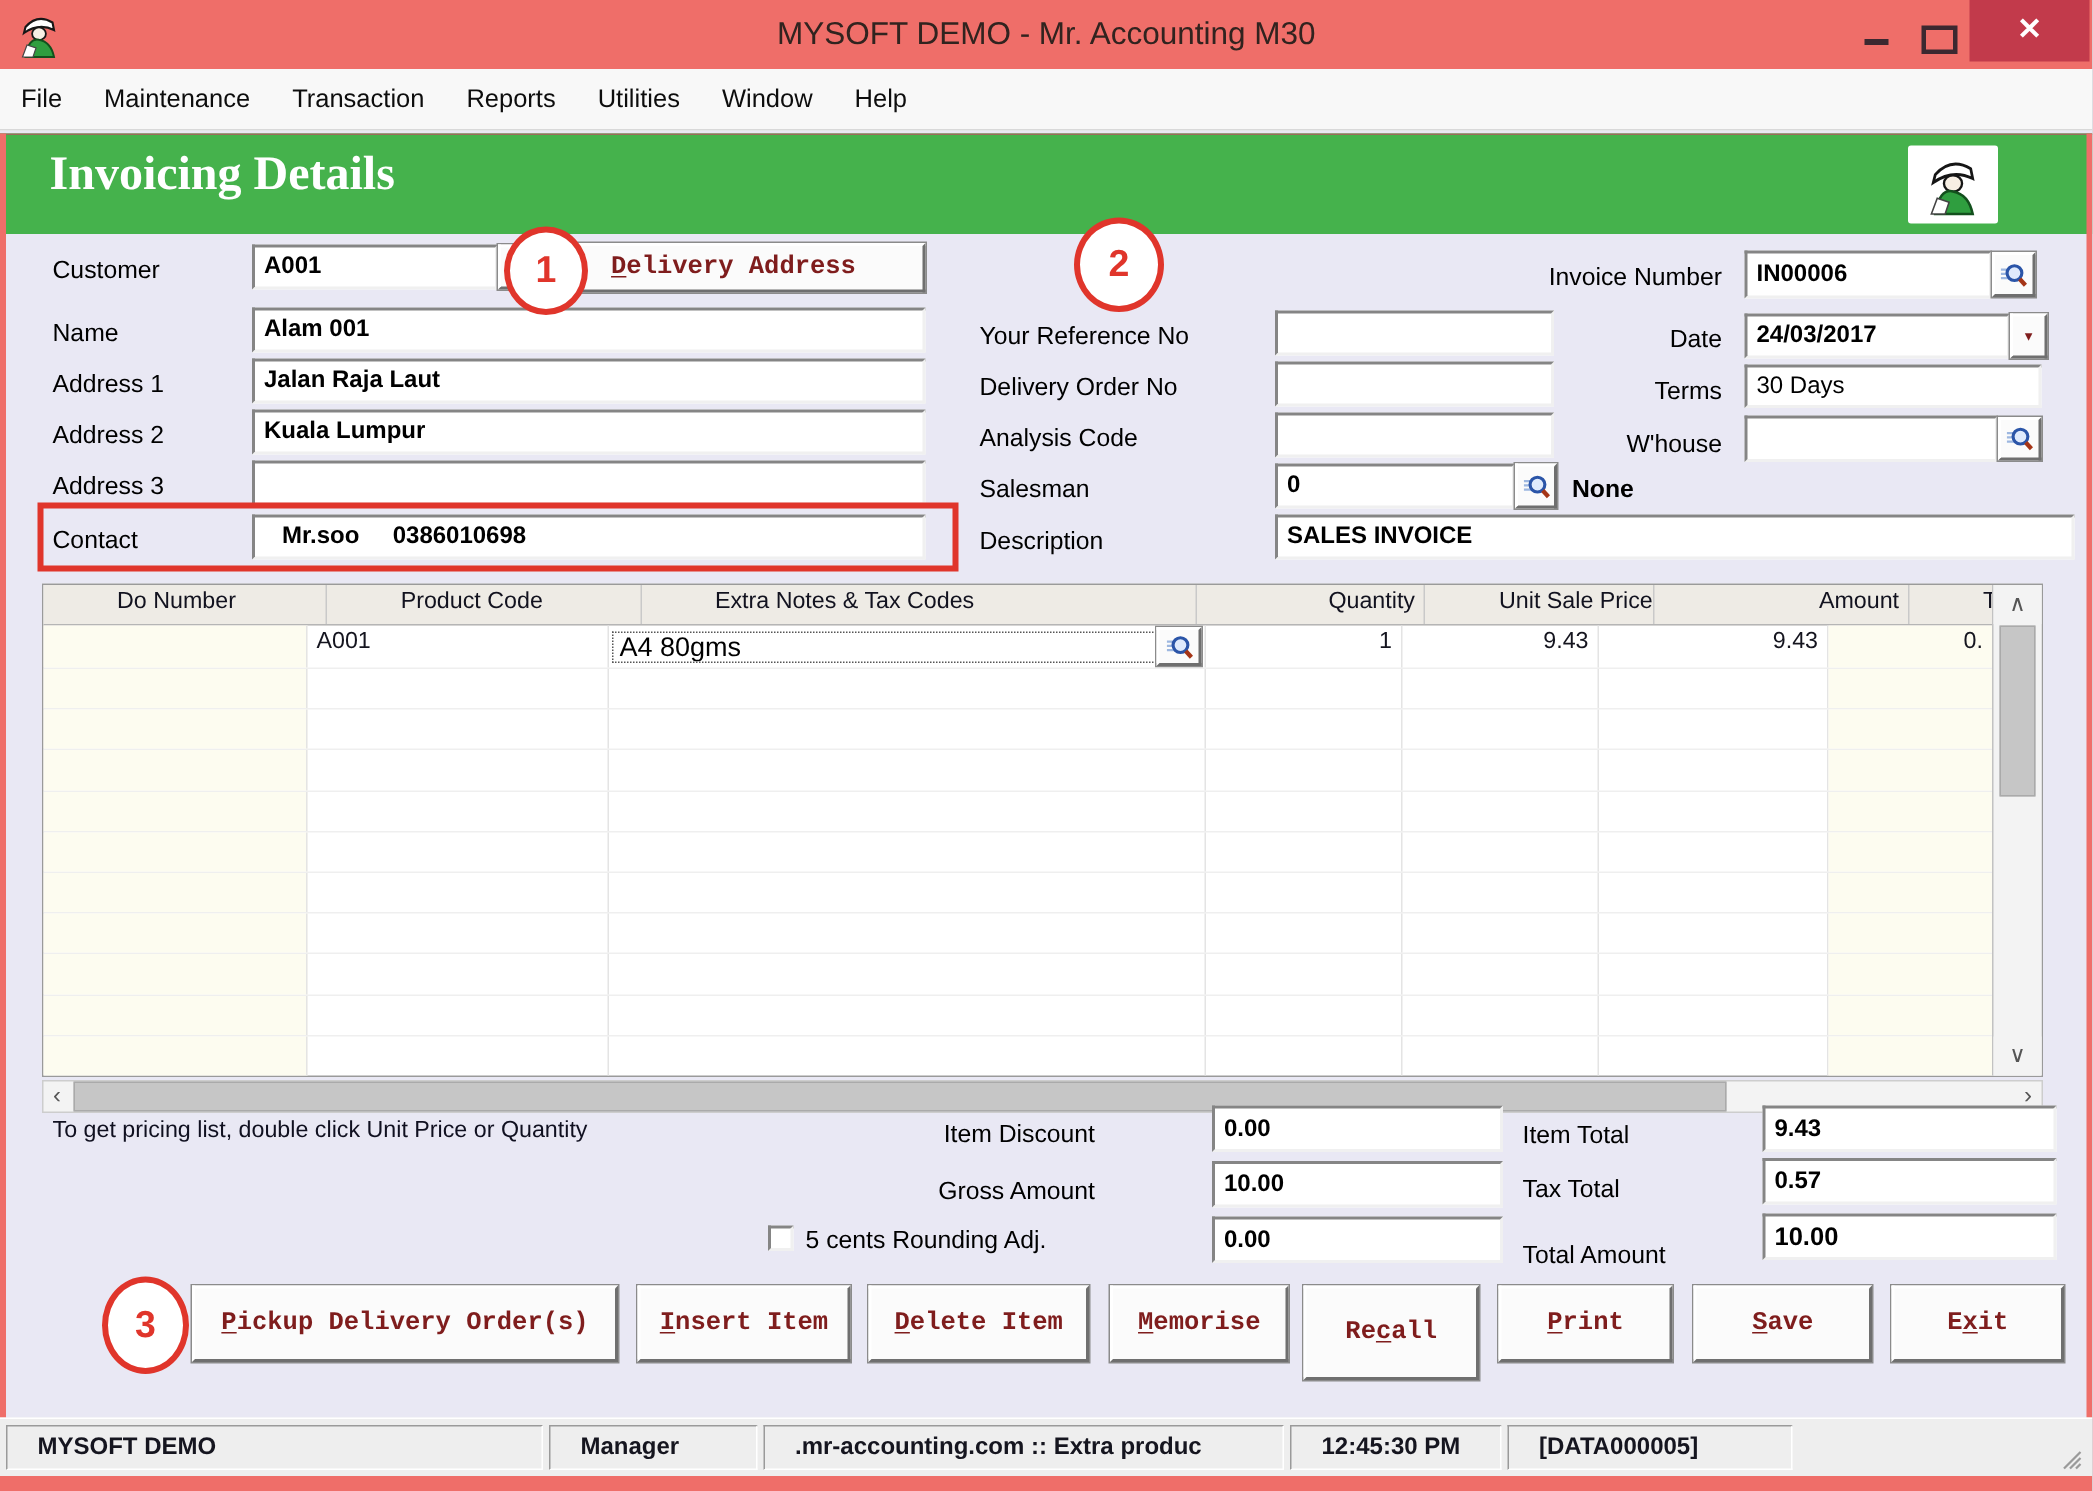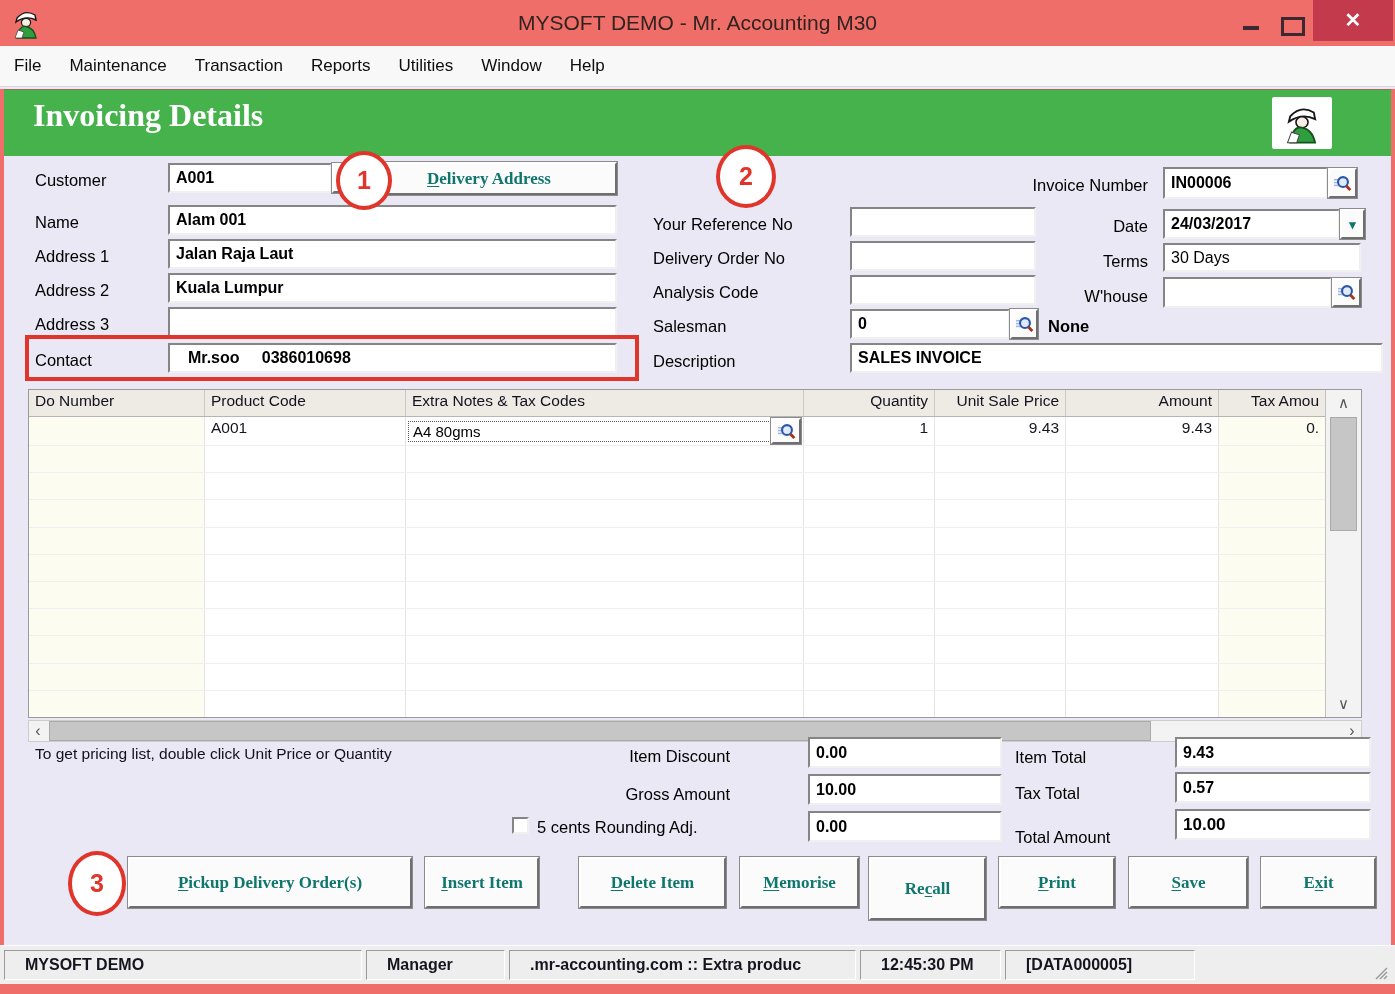--- a/index.html
+++ b/index.html
@@ -27,45 +27,45 @@
   .bottomstrip{left:0;top:983px;width:1395px;height:11px;background:#ef6e69;}
   
   .lbl{font-size:16.5px;line-height:30px;color:#000000;white-space:nowrap;}
   .lblR{text-align:right;}
   .tf{box-sizing:border-box;background:#fff;border:2px solid;border-color:#858585 #f0f0f0 #f0f0f0 #858585;
       font-family:"Liberation Sans", sans-serif;font-size:16px;font-weight:bold;color:#000;
       padding:2px 6px;outline:none;}
   .tf.reg{font-weight:normal;}
   .tf.num{text-align:left;}
   .btn3d{box-sizing:border-box;background:#fbfbfb;border:2px solid;border-color:#ffffff #6f6f6f #6f6f6f #ffffff;
-         box-shadow:0 0 0 1px #8b8b8b;font-family:Liberation Serif, serif;
-         font-size:17px;font-weight:bold;color:#0f766e;cursor:pointer;}
+         box-shadow:0 0 0 1px #8b8b8b;font-family:Liberation Mono, monospace;
+         font-size:17px;font-weight:bold;color:#7f1d1d;cursor:pointer;}
   .magbtn{display:flex;align-items:center;justify-content:center;padding:0;}
   .mag{width:19px;height:19px;}
   .dropbtn{font-size:13px;line-height:26px;text-align:center;}
   
   .ann{box-sizing:border-box;border:4px solid #e0352b;border-radius:50%;background:#fff;
        color:#e0352b;font-weight:bold;font-size:25px;display:flex;align-items:center;justify-content:center;}
   .annrect{box-sizing:border-box;border:4px solid #e0352b;background:transparent;}
   
   .grid{left:28px;top:389px;width:1334px;height:329px;background:#fff;
         border:1px solid #9a9a9a;box-sizing:border-box;display:flex;}
   .gridmain{width:1299px;display:flex;flex-direction:column;}
   .ghead{display:flex;height:26px;background:#eeebe5;border-bottom:1px solid #b5b5b5;
          font-size:15.5px;color:#12121f;}
-  .ghc{box-sizing:border-box;border-right:1px solid #c9c9c9;padding:2px 6px;white-space:nowrap;overflow:hidden;}
+  .ghc{box-sizing:border-box;border-right:1px solid #c9c9c9;padding:2px 6px;white-space:nowrap;overflow:hidden;margin-left:43px;}
   .ghc.r{text-align:right;}
   .gbody{flex:1;display:flex;flex-direction:column;}
   .grow{flex:1;display:flex;border-bottom:1px solid #efefef;font-size:15.5px;}
   .gc{box-sizing:border-box;border-right:1px solid #e4e4e4;padding:2px 6px;white-space:nowrap;overflow:hidden;}
   .gc.r{text-align:right;}
   .tint{background:#fdfcf0;}
   .notecell{position:relative;padding:1px 2px;display:flex;align-items:center;}
   .noteinput{box-sizing:border-box;flex:1;height:21px;border:1px dotted #555;background:#fff;
-             font-family:"Liberation Sans", sans-serif;font-size:15px;padding:0 4px;outline:none;}
+             font-family:"Liberation Sans", sans-serif;font-size:18px;padding:0 4px;outline:none;}
   .gmag{width:30px;height:26px;}
   .vsb{width:35px;background:#f3f3f3;border-left:1px solid #c2c2c2;display:flex;flex-direction:column;align-items:stretch;}
   .sbarrow{height:26px;text-align:center;line-height:26px;color:#555;font-size:15px;background:#f3f3f3;}
   .vthumb{height:112px;margin:1px 4px;background:#c6c6c6;border:1px solid #aaa;}
   .vtrack{flex:1;}
   .hsb{left:28px;top:720px;width:1334px;height:22px;background:#f3f3f3;border:1px solid #cdcdcd;
        box-sizing:border-box;display:flex;align-items:center;}
   .hthumb{width:1100px;height:18px;margin-left:2px;background:#c6c6c6;border:1px solid #aaa;}
   .harrow{width:18px;text-align:center;color:#555;font-size:16px;}
   
@@ -341,21 +341,21 @@
   <div class="abs lbl" style="left:537px;top:812px">5 cents Rounding Adj.</div>
   <input class="abs tf num" readonly="" style="left: 808px; top: 811px; width: 194px; height: 31px;" value="0.00">
   <div class="abs lbl" style="left:1015px;top:742px">Item Total</div>
   <input class="abs tf num" readonly="" style="left: 1175px; top: 737px; width: 196px; height: 31px;" value="9.43">
   <div class="abs lbl" style="left:1015px;top:778px">Tax Total</div>
   <input class="abs tf num" readonly="" style="left: 1175px; top: 772px; width: 196px; height: 31px;" value="0.57">
   <div class="abs lbl" style="left:1015px;top:822px">Total Amount</div>
   <input class="abs tf num" readonly="" style="left: 1175px; top: 809px; width: 196px; height: 31px; font-size: 17px;" value="10.00">
 
   <button class="abs btn3d" style="left:128px;top:857px;width:284px;height:51px"><u>P</u>ickup Delivery Order(s)</button>
-  <button class="abs btn3d" style="left:425px;top:857px;width:114px;height:51px"><u>I</u>nsert Item</button>
+  <button class="abs btn3d" style="left:425px;top:857px;width:142px;height:51px"><u>I</u>nsert Item</button>
   <button class="abs btn3d" style="left:579px;top:857px;width:147px;height:51px"><u>D</u>elete Item</button>
   <button class="abs btn3d" style="left:740px;top:857px;width:119px;height:51px"><u>M</u>emorise</button>
   <button class="abs btn3d" style="left:869px;top:857px;width:117px;height:63px">Re<u>c</u>all</button>
   <button class="abs btn3d" style="left:999px;top:857px;width:116px;height:51px"><u>P</u>rint</button>
   <button class="abs btn3d" style="left:1129px;top:857px;width:119px;height:51px"><u>S</u>ave</button>
   <button class="abs btn3d" style="left:1261px;top:857px;width:115px;height:51px">E<u>x</u>it</button>
 
   <div class="abs statusbar">
     <div class="seg" style="left:4px;width:358px">MYSOFT DEMO</div>
     <div class="seg" style="left:366px;width:139px">Manager</div>

